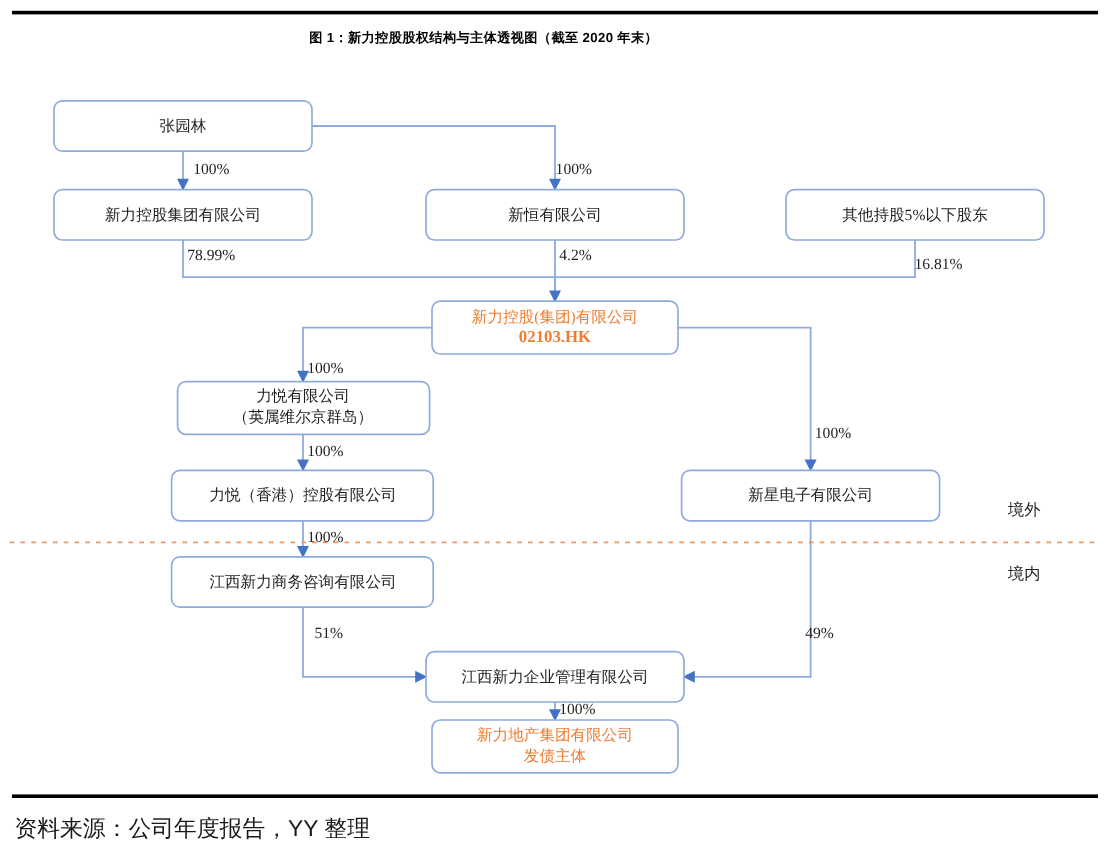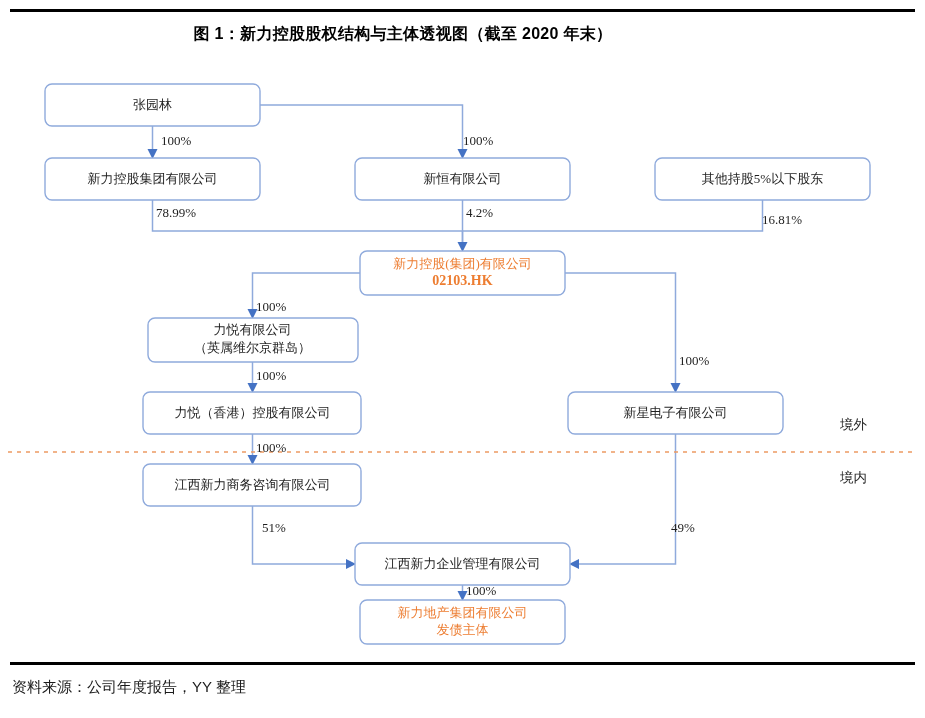--- a/index.html
+++ b/index.html
@@ -28,31 +28,31 @@
   }
   #rule-top  { top: 9px; }
   #rule-bot  { top: 662px; }
 
   #chart-title {
     position: absolute;
     left: 0;
     top: 24px;
     width: 806px;
     text-align: center;
-    font-size: 16px;
+    font-size: 11px;
     font-weight: bold;
     letter-spacing: 0.3px;
     color: #000000;
   }
 
   #source-note {
     position: absolute;
     left: 12px;
     top: 678px;
-    font-size: 15px;
+    font-size: 19px;
     color: #1a1a1a;
   }
 
   #diagram-svg {
     position: absolute;
     left: 0;
     top: 0;
     width: 925px;
     height: 718px;
   }

